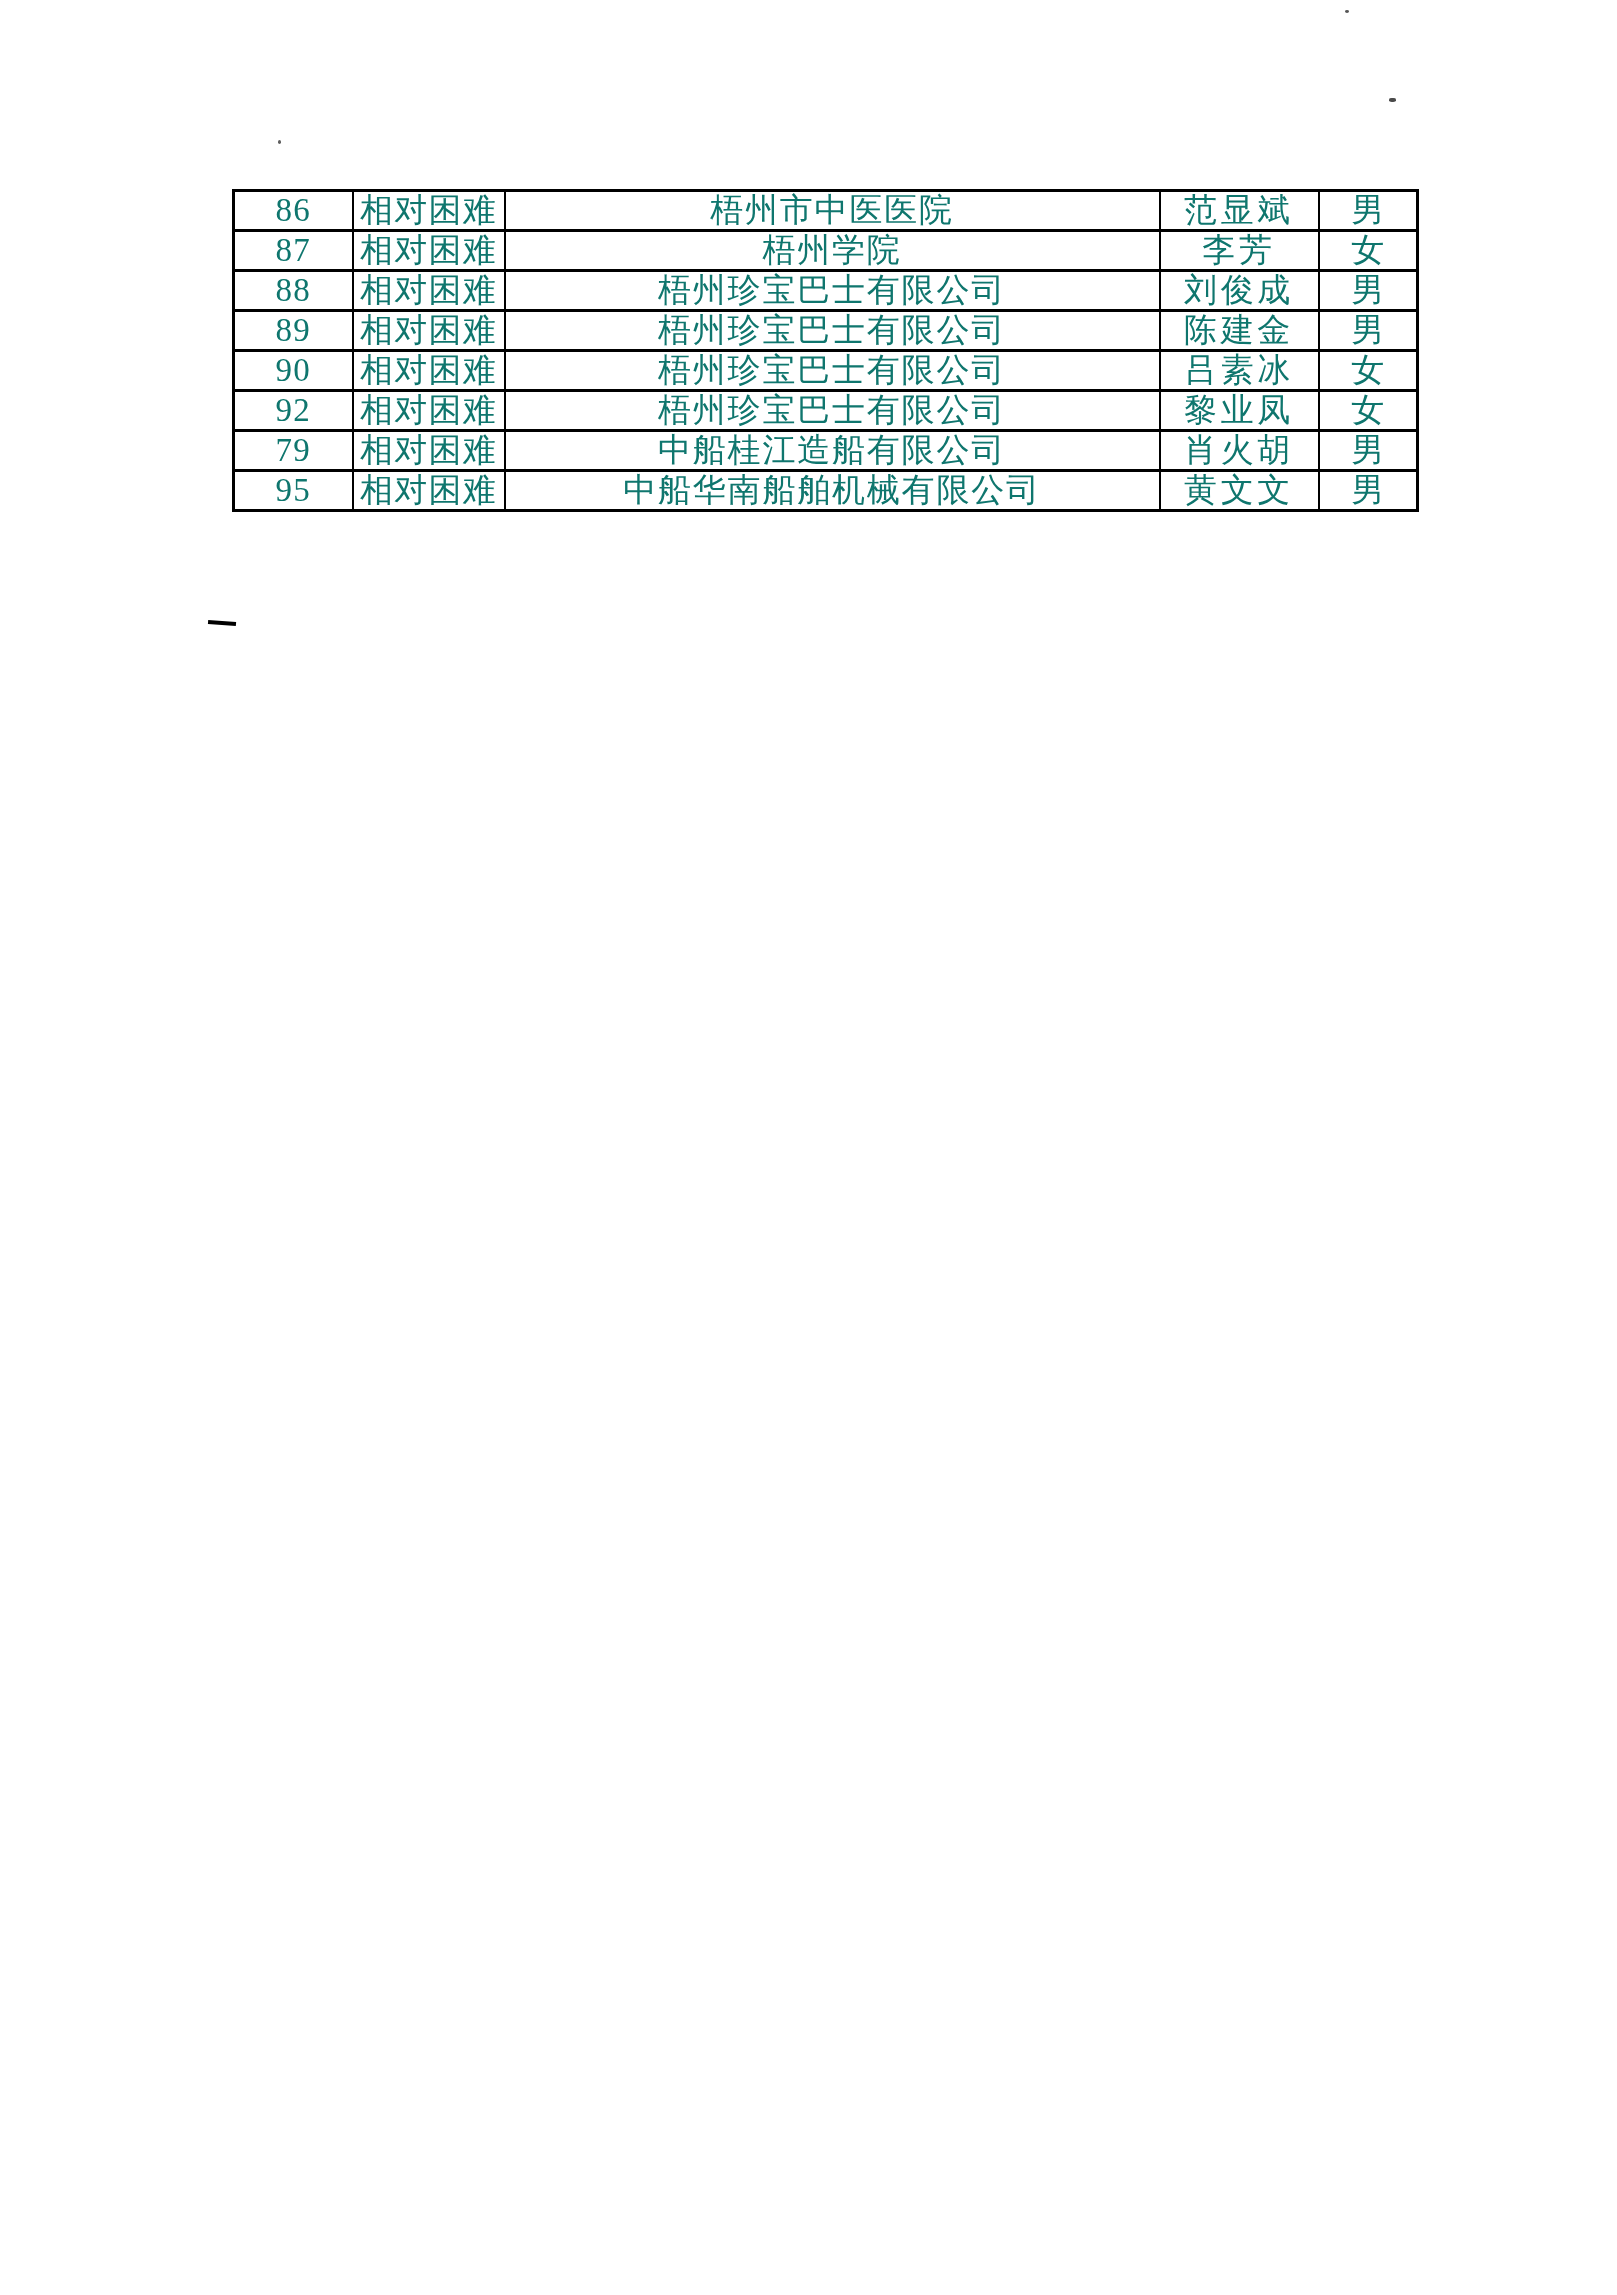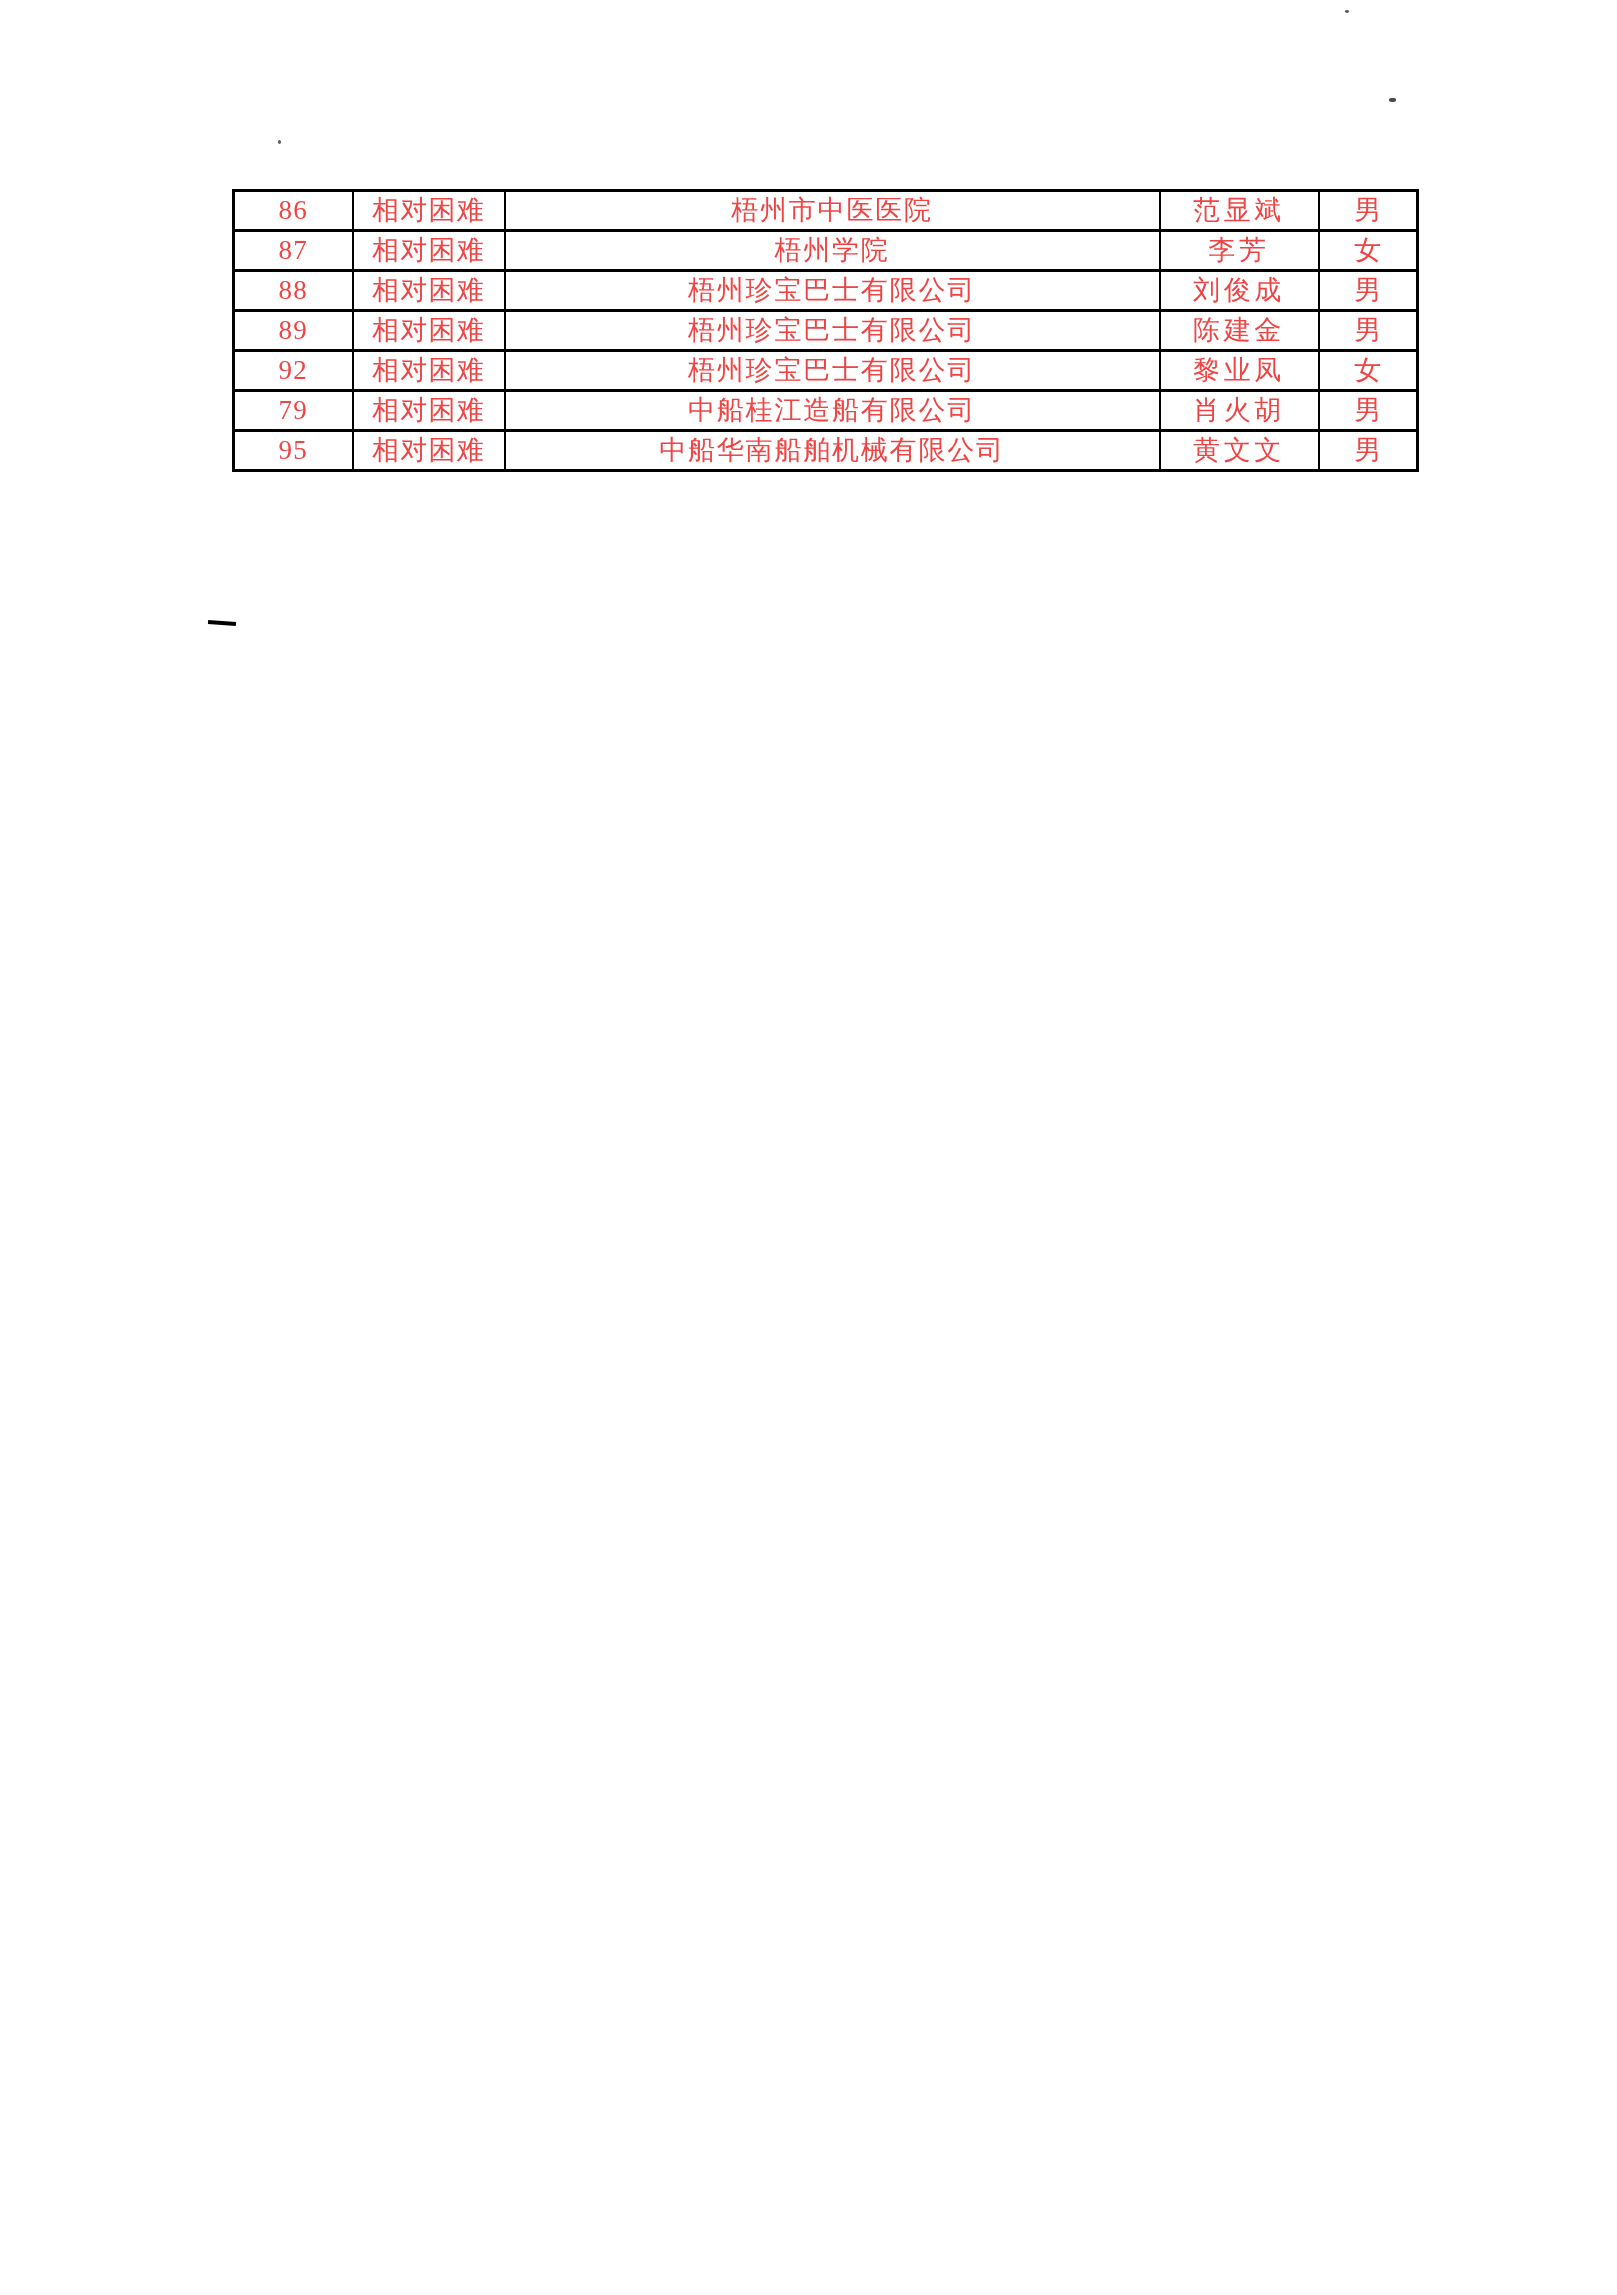--- a/index.html
+++ b/index.html
@@ -29,23 +29,23 @@
   }
   table.roster td {
     border-left: 2.5px solid #000000;
     border-right: 2.5px solid #000000;
     border-top: 3.7px solid #000000;
     border-bottom: 3.7px solid #000000;
     height: 40px;
     padding: 0;
     text-align: center;
     vertical-align: middle;
-    font-size: 27px;
+    font-size: 33px;
     line-height: 1;
-    color: #ef4444;
+    color: #0f766e;
     white-space: nowrap;
     overflow: hidden;
   }
   td.c-no     { width: 119px;  letter-spacing: 1.2px; }
   td.c-status { width: 152px;  letter-spacing: 1.2px; }
   td.c-org    { width: 655px; letter-spacing: 1.8px; margin-top: 45px; }
   td.c-name   { width: 159px;  letter-spacing: 3.7px; margin-top: 28px; }
   td.c-gender { width: 99px;  letter-spacing: 0; }
 
   
@@ -96,20 +96,27 @@
       <td class="c-gender">男</td>
     </tr>
         <tr>
       <td class="c-no">89</td>
       <td class="c-status">相对困难</td>
       <td class="c-org">梧州珍宝巴士有限公司</td>
       <td class="c-name">陈建金</td>
       <td class="c-gender">男</td>
     </tr>
         <tr>
+      <td class="c-no">90</td>
+      <td class="c-status">相对困难</td>
+      <td class="c-org">梧州珍宝巴士有限公司</td>
+      <td class="c-name">吕素冰</td>
+      <td class="c-gender">女</td>
+    </tr>
+        <tr>
       <td class="c-no">92</td>
       <td class="c-status">相对困难</td>
       <td class="c-org">梧州珍宝巴士有限公司</td>
       <td class="c-name">黎业凤</td>
       <td class="c-gender">女</td>
     </tr>
         <tr>
       <td class="c-no">79</td>
       <td class="c-status">相对困难</td>
       <td class="c-org">中船桂江造船有限公司</td>

